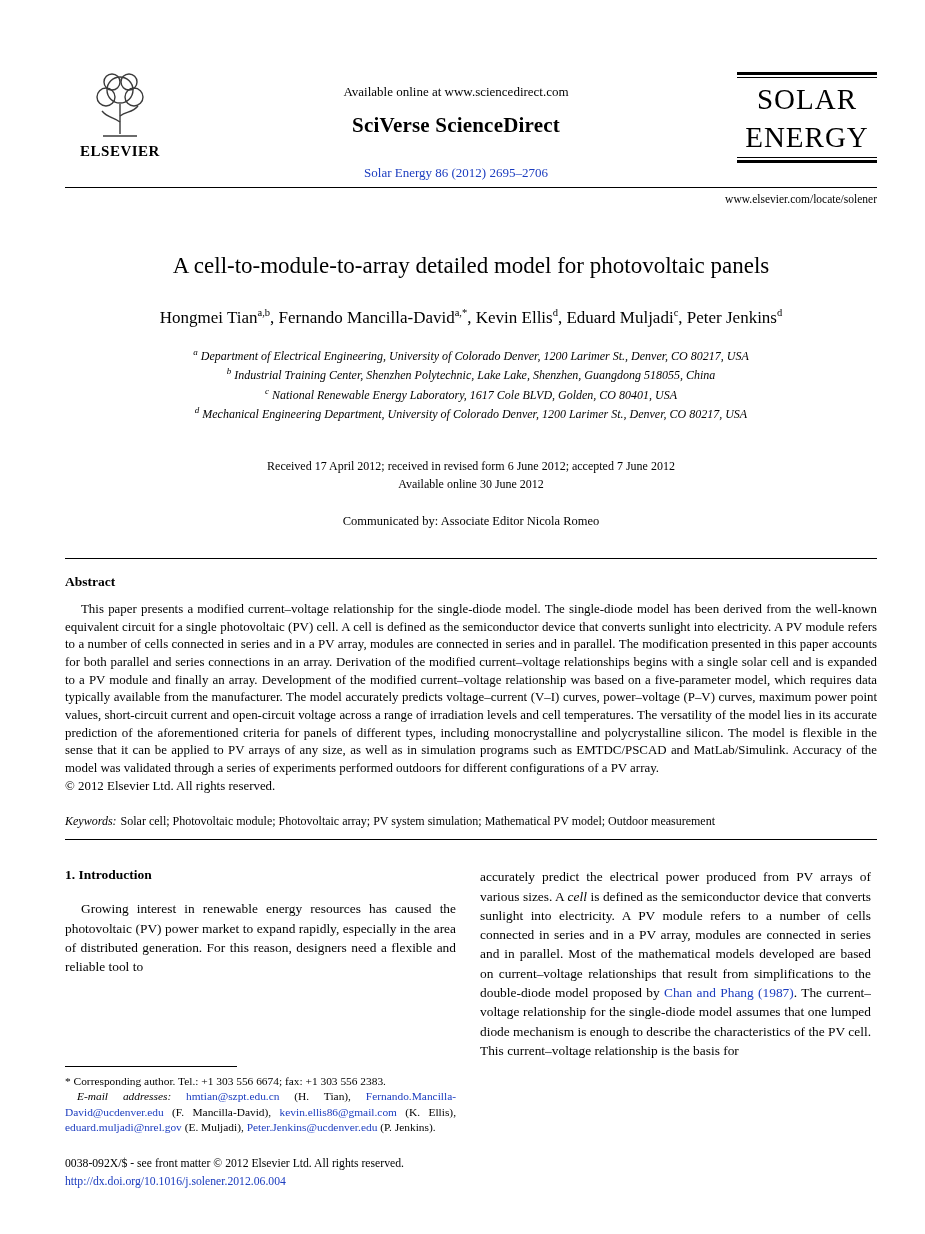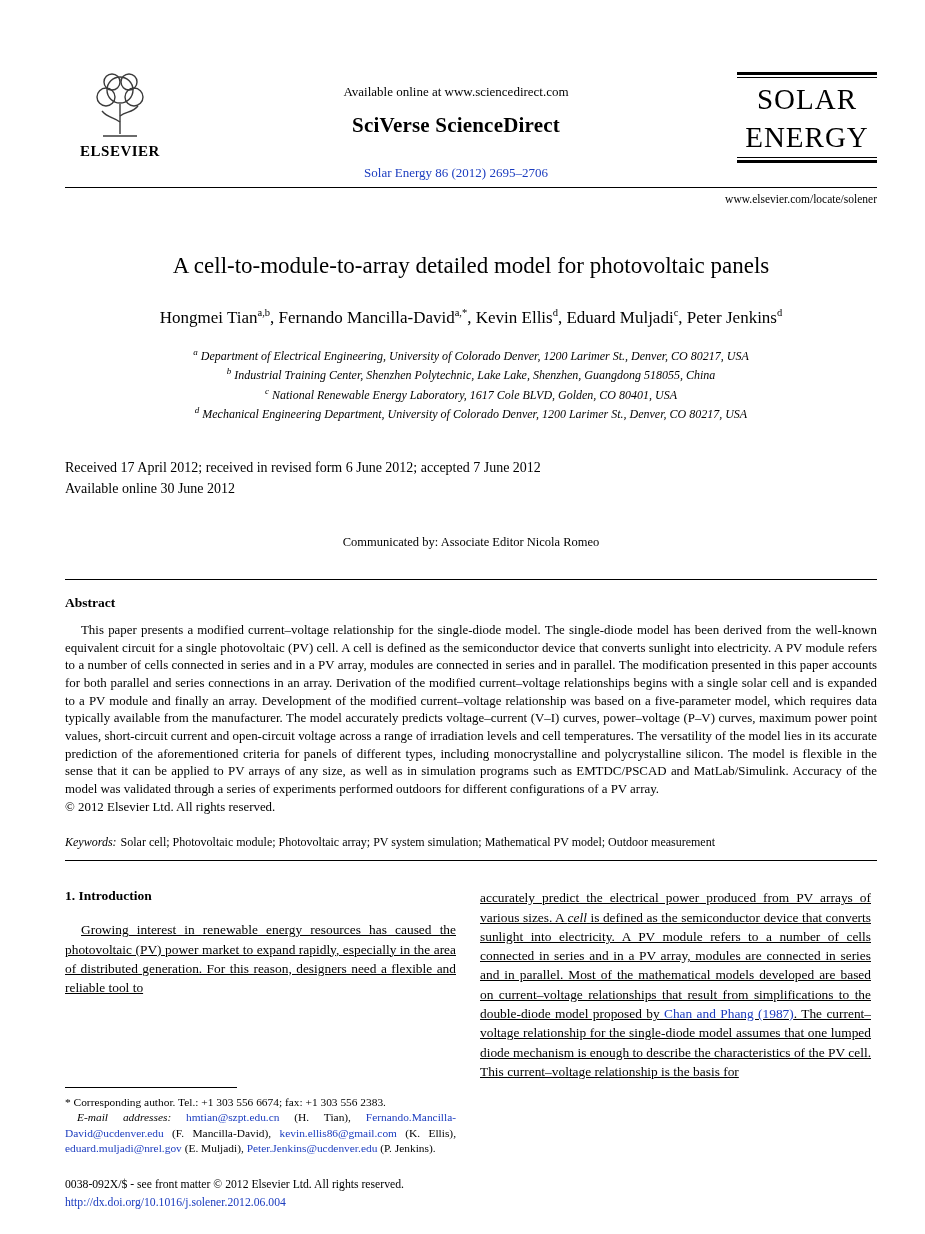--- a/index.html
+++ b/index.html
@@ -32,39 +32,39 @@
   .header-rule { height:1px; background:#000; margin-top:6px; }
   .locate-url { text-align:right; font-size:11.5px; margin-top:5px; }
 
   
   .title { text-align:center; font-size:23px; font-weight:400; margin-top:48px; }
   .authors { text-align:center; font-size:17px; margin:26px auto 0; max-width:670px; line-height:1.5; }
   .authors sup { font-size:10.5px; }
   .affiliations { text-align:center; font-style:italic; font-size:12px; margin-top:15px; line-height:1.55; }
   .affiliations sup { font-size:9px; }
   .affil-text { margin-left:3px; }
-  .history { font-size:14px; margin-top:33px; line-height:1.5; }
-  .communicated { text-align:center; font-size:12.5px; margin-top:36px; }
+  .history { text-align:center; font-size:12px; margin-top:33px; line-height:1.5; }
+  .communicated { text-align:center; font-size:12.5px; margin-top:21px; }
 
   .section-rule { height:1px; background:#000; }
   .rule-above-abstract { margin-top:29px; }
   .rule-below-keywords { margin-top:10px; }
 
   .abstract-heading { font-size:13.5px; font-weight:bold; margin-top:15px; }
   .abstract-text { font-size:12.9px; text-align:justify; text-indent:16px; line-height:1.37; margin-top:11px; }
   .abstract-rights { font-size:12.9px; line-height:1.37; }
   .keywords { font-size:12px; margin-top:19px; }
   .kw-text { margin-left:4px; }
 
   
   .columns { display:flex; gap:24px; margin-top:27px; min-height:268px; }
   .col { width:391px; }
   .col-left { display:flex; flex-direction:column; }
   .body-heading { font-size:13.5px; font-weight:bold; }
-  .body-par { font-size:13.4px; line-height:1.44; text-align:justify;text-decoration:underline; }
+  .body-par { font-size:13.4px; line-height:1.44; text-align:justify; }
   .indent-par { text-indent:16px; margin-top:16px; }
 
   .footnote { margin-top:auto; font-size:11.4px; line-height:1.34; }
   .footnote-rule { width:172px; height:1px; background:#000; margin-bottom:7px; }
   .fn-line { text-align:justify; }
   .fn-emails { text-indent:12px; }
 
   .link { color:var(--color-link, #1b3cbf); text-decoration:none; cursor:pointer; }
 
   .page-footer { margin-top:20px; font-size:11.7px; line-height:1.55; }

